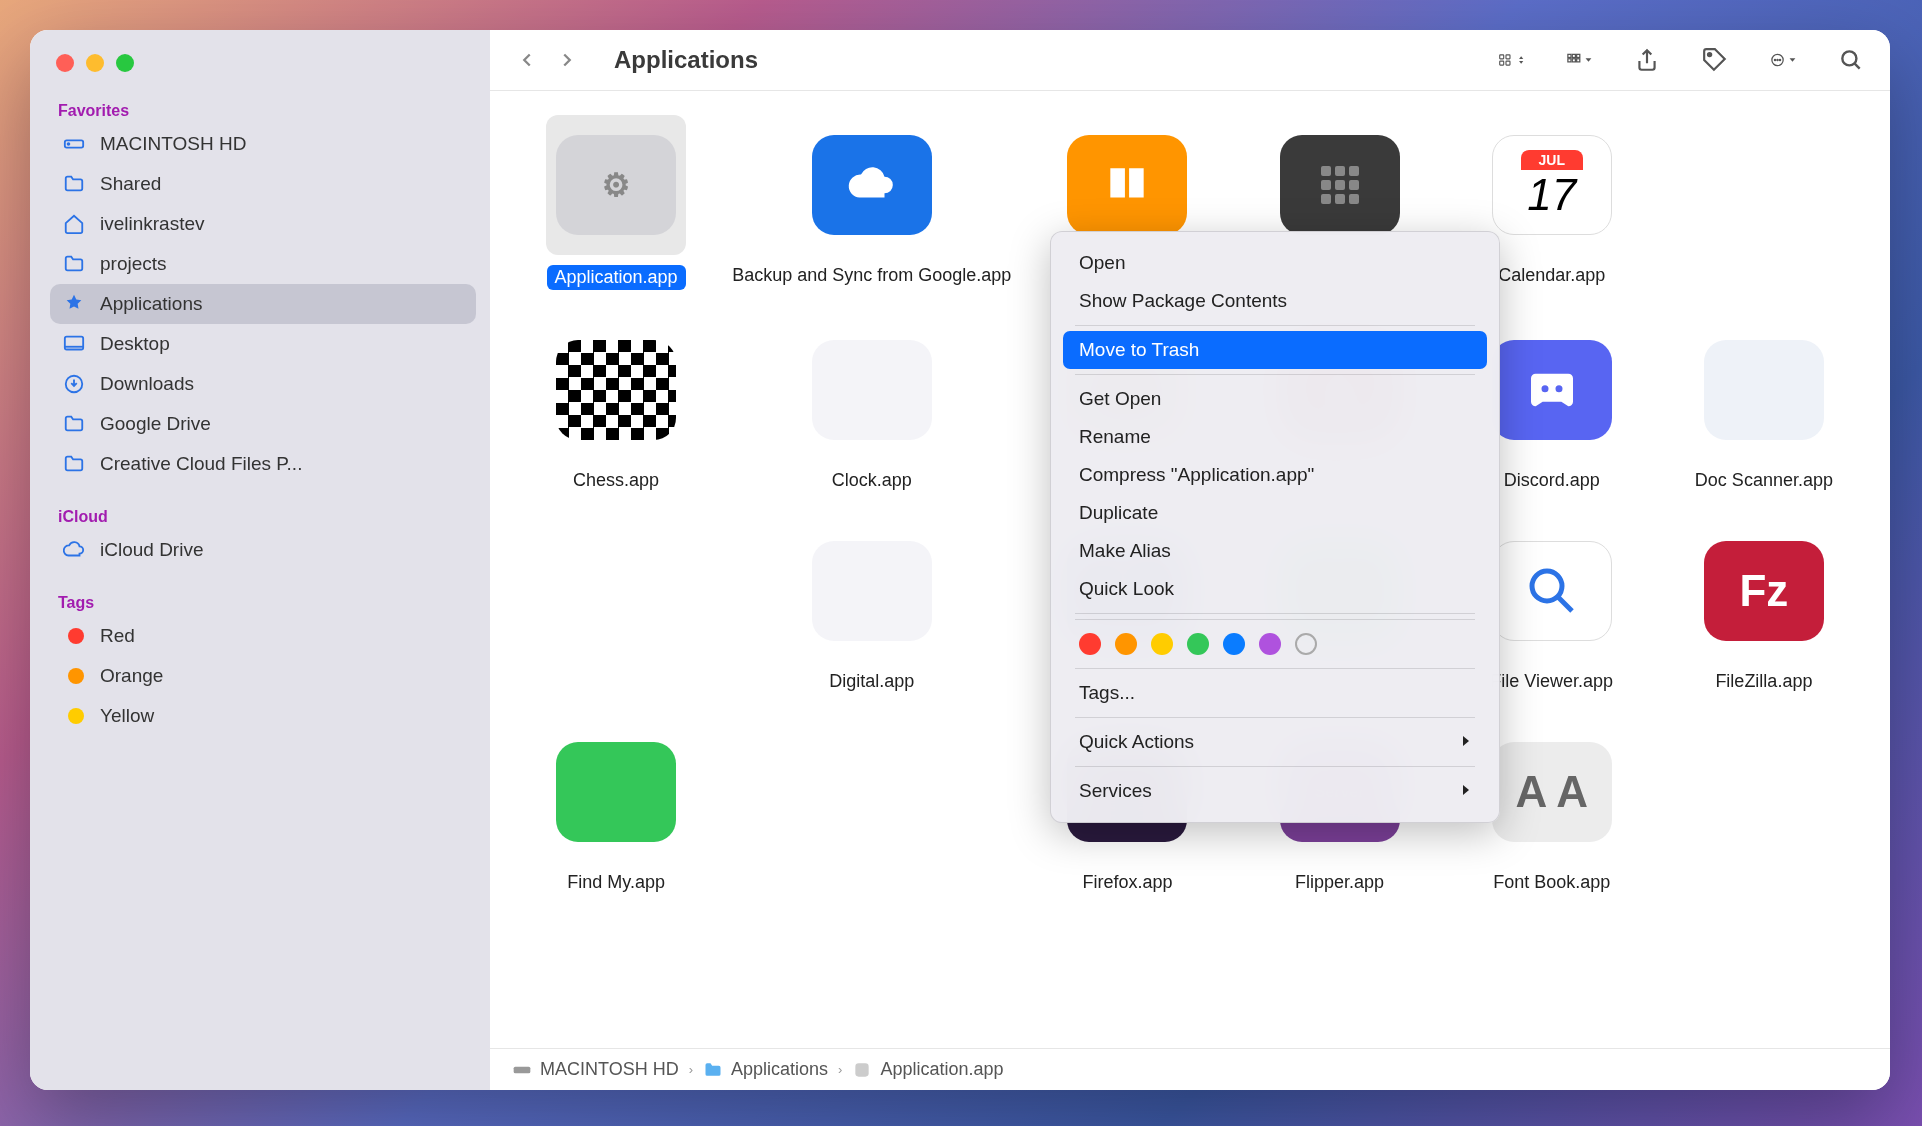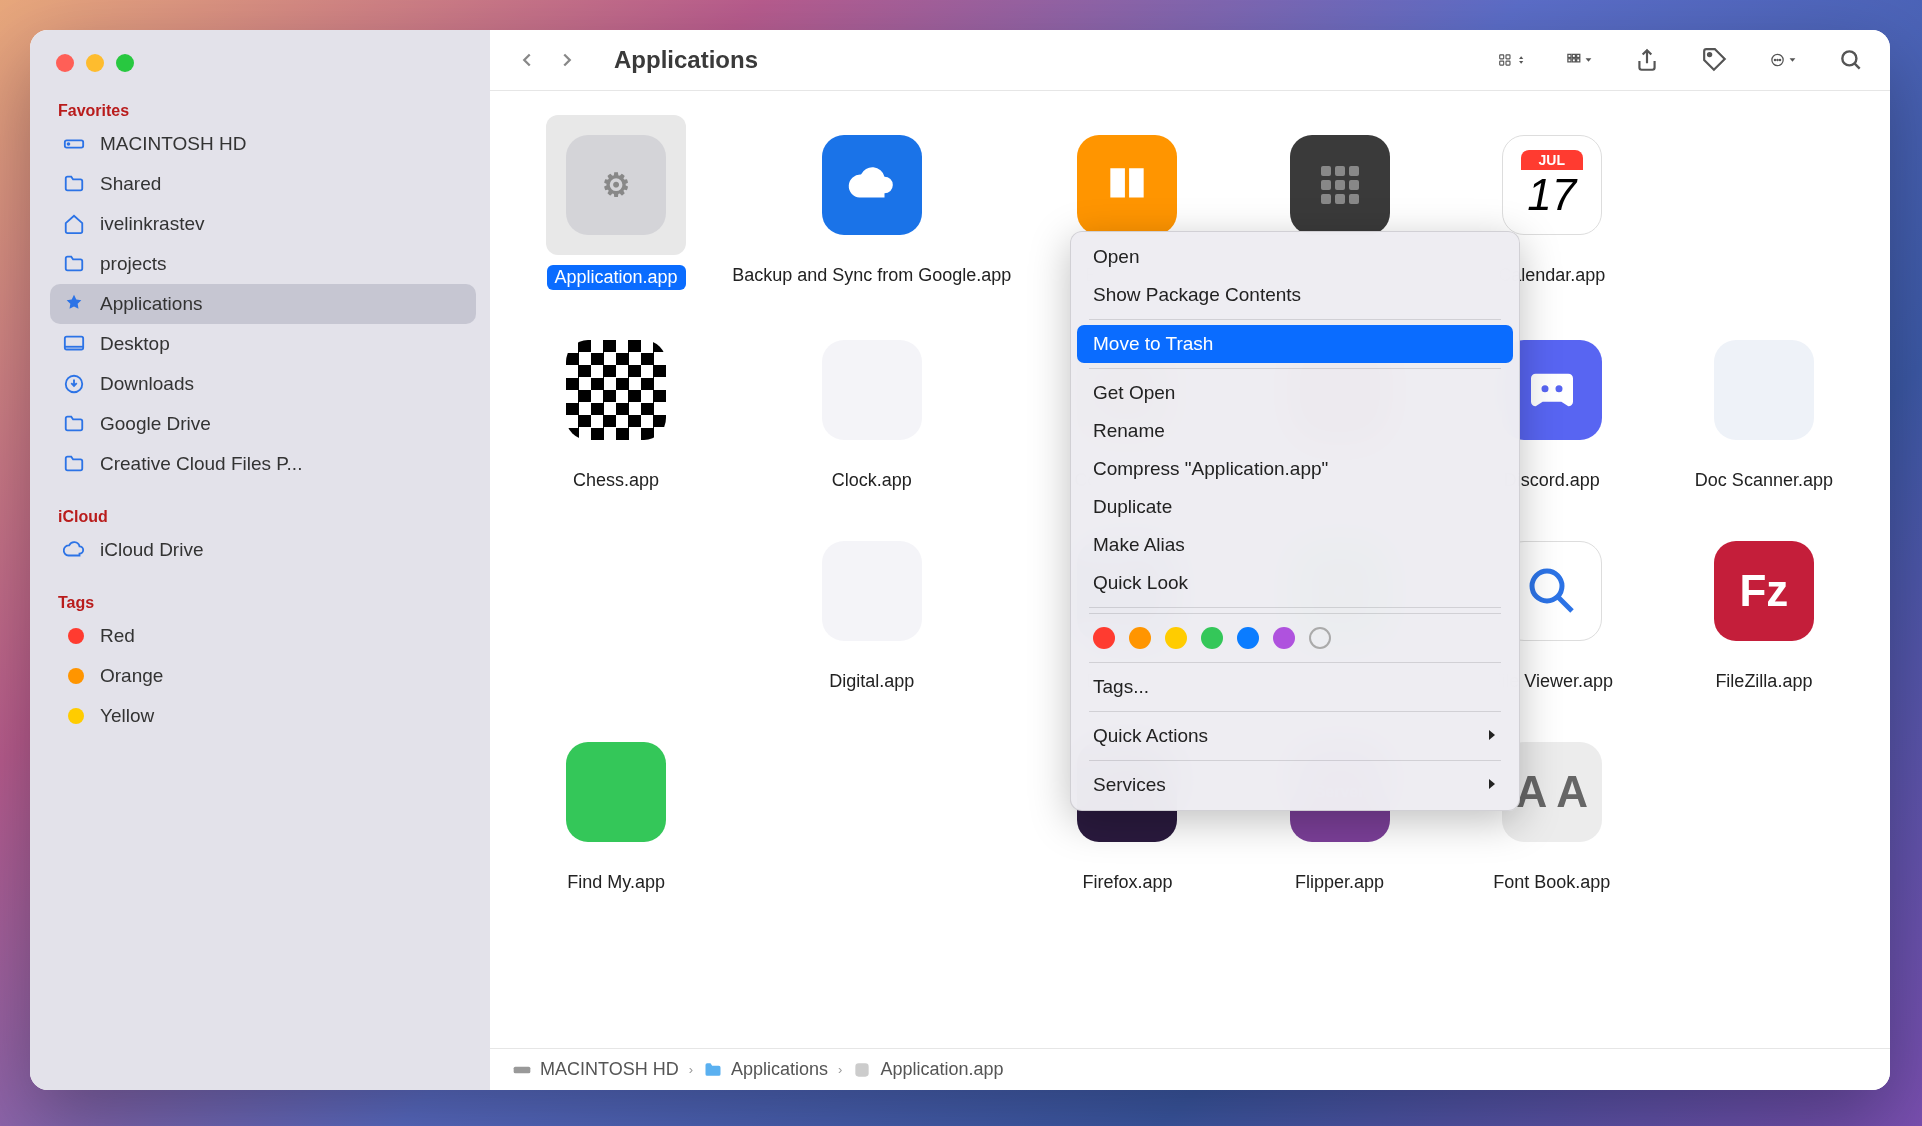--- a/index.html
+++ b/index.html
@@ -31,21 +31,21 @@
 .traffic-lights {
   display: flex;
   gap: 12px;
   padding: 8px 26px 24px;
 }
 .tl { width: 18px; height: 18px; border-radius: 50%; }
 .tl.red { background: #ff5f57; }
 .tl.yellow { background: #febc2e; }
 .tl.green { background: #28c840; }
 .sidebar-scroll { overflow-y: auto; flex: 1; padding: 0 14px 0 20px; }
-.section-header { font-size: 16px; color: #b91c1c; font-weight: 600; padding: 6px 8px 4px; }
+.section-header { font-size: 16px; color: #a21caf; font-weight: 600; padding: 6px 8px 4px; }
 .sidebar-item {
   display: flex;
   align-items: center;
   gap: 14px;
   padding: 8px 12px;
   border-radius: 10px;
   font-size: 19px;
   color: #333;
   cursor: default;
 }
@@ -64,40 +64,40 @@
 .nav-arrows { display: flex; gap: 18px; color: #888; }
 .nav-arrow { width: 22px; height: 22px; cursor: default; }
 .title { font-size: 24px; font-weight: 700; color: #3a3a3a; margin-left: 16px; flex: 1; }
 .toolbar-right { display: flex; gap: 42px; align-items: center; color: #555; }
 .tool-icon { width: 26px; height: 26px; cursor: default; display: flex; align-items: center; }
 
 .content { flex: 1; overflow: auto; padding: 24px 30px; position: relative; }
 .grid { display: grid; grid-template-columns: repeat(6, 1fr); gap: 30px 20px; }
 .app-item { display: flex; flex-direction: column; align-items: center; gap: 10px; cursor: default; }
 .app-icon {
-  width: 100px; height: 100px; border-radius: 22px;
+  width: 120px; height: 100px; border-radius: 22px;
   display: flex; align-items: center; justify-content: center;
   font-size: 44px; color: #fff; font-weight: 700;
   position: relative;
 }
 .app-label { font-size: 18px; color: #222; text-align: center; white-space: nowrap; }
 .app-item.selected .app-icon-wrap { background: #e8e8e8; padding: 10px; border-radius: 12px; }
 .app-item.selected .app-label { background: #0a6cff; color: #fff; padding: 2px 8px; border-radius: 6px; }
 .app-icon-wrap { width: 140px; height: 140px; display: flex; align-items: center; justify-content: center; }
 
 .context-menu {
   position: absolute;
-  left: 580px;
+  left: 560px;
   top: 140px;
   width: 450px;
   background: rgba(238, 237, 242, 0.98);
   border-radius: 12px;
   border: 1px solid rgba(0,0,0,0.12);
   box-shadow: 0 10px 40px rgba(0,0,0,0.25);
-  padding: 6px;
+  padding: 12px;
   backdrop-filter: blur(20px);
   z-index: 100;
 }
 .menu-item {
   padding: 8px 16px;
   font-size: 19px;
   color: #222;
   border-radius: 7px;
   cursor: default;
   display: flex;

